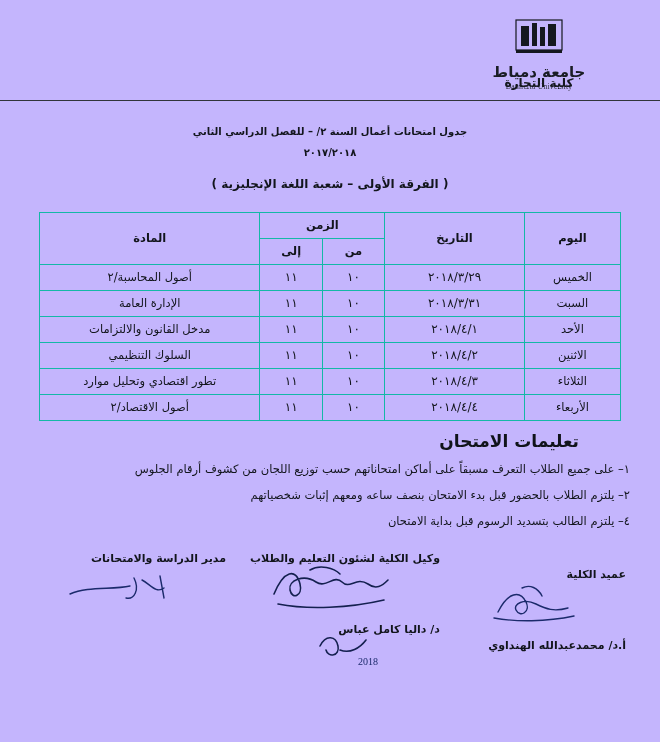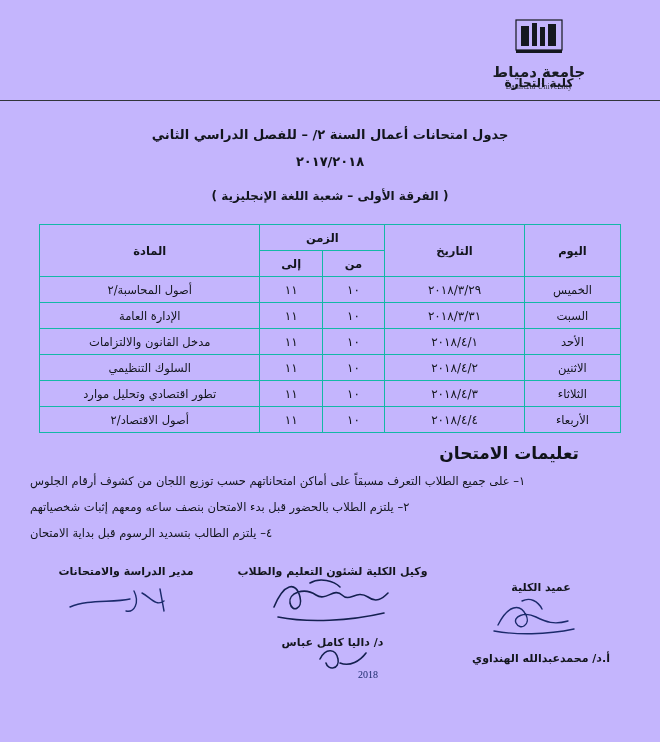--- a/index.html
+++ b/index.html
@@ -73,21 +73,21 @@
     height: 0;
     border-top: 1.4px solid #31343b;
   }
 
   
   .titles {
     margin-top: 22px;
     text-align: center;
   }
   .title-line {
-    font-size: 13px;
+    font-size: 10px;
     font-weight: bold;
     color: #12151c;
     line-height: 2.05;
     letter-spacing: 0.2px;
   }
   .subtitle-line {
     font-size: 12px;
     font-weight: bold;
     color: #12151c;
     margin-top: 10px;
@@ -140,35 +140,34 @@
   }
   .instr-list {
     width: 600px;
     margin: 6px auto 0 auto;
     padding: 0;
     list-style: none;
   }
   .instr-list li {
     font-size: 11.5px;
     line-height: 2.25;
-    text-align: left;
+    text-align: right;
     color: #12151c;
     white-space: nowrap;
   }
 
   
   .signatures {
     position: relative;
     width: 620px;
     margin: 18px auto 0 auto;
     height: 120px;
   }
   .sig {
     position: absolute;
-    text-align: center;
     font-size: 11px;
     color: #12151c;
   }
   .sig .role {
     font-weight: bold;
     white-space: nowrap;
   }
   .sig .name {
     margin-top: 58px;
     white-space: nowrap;

